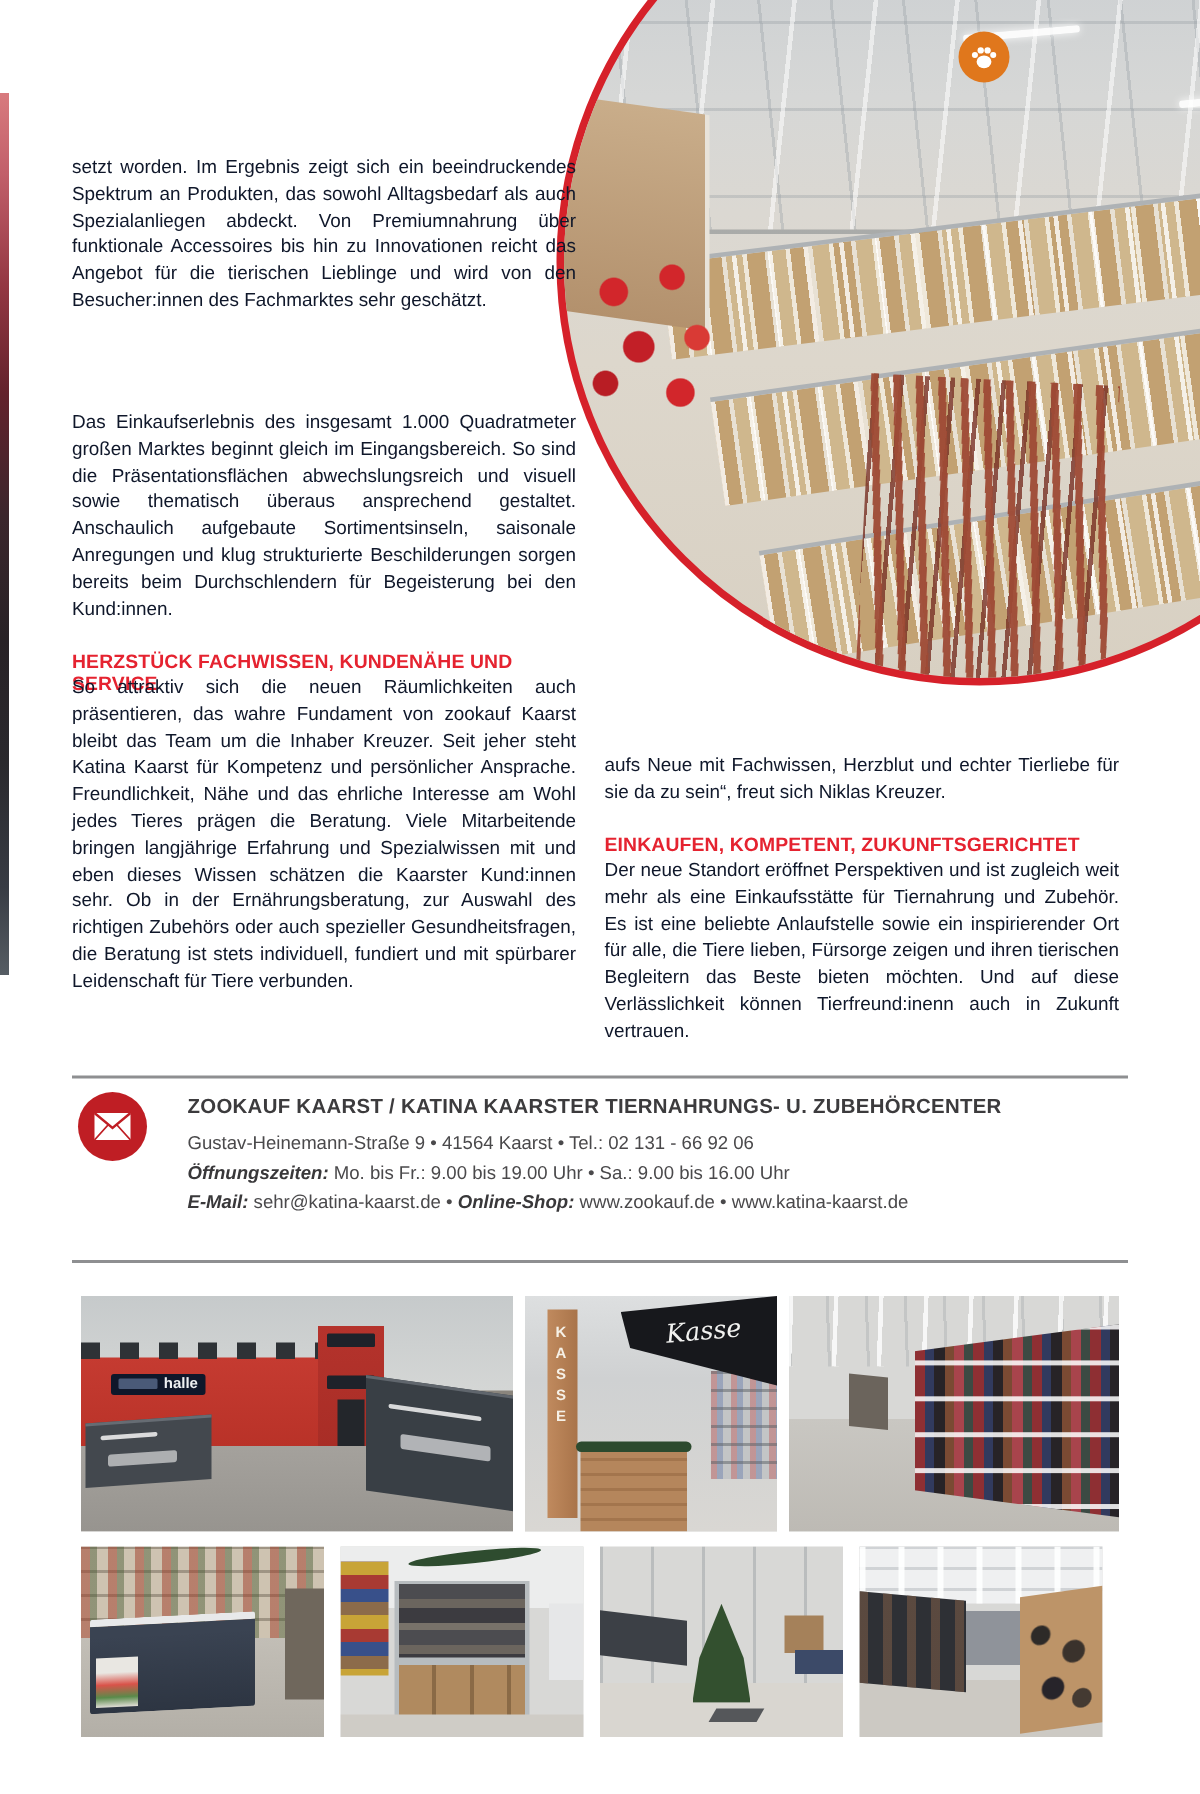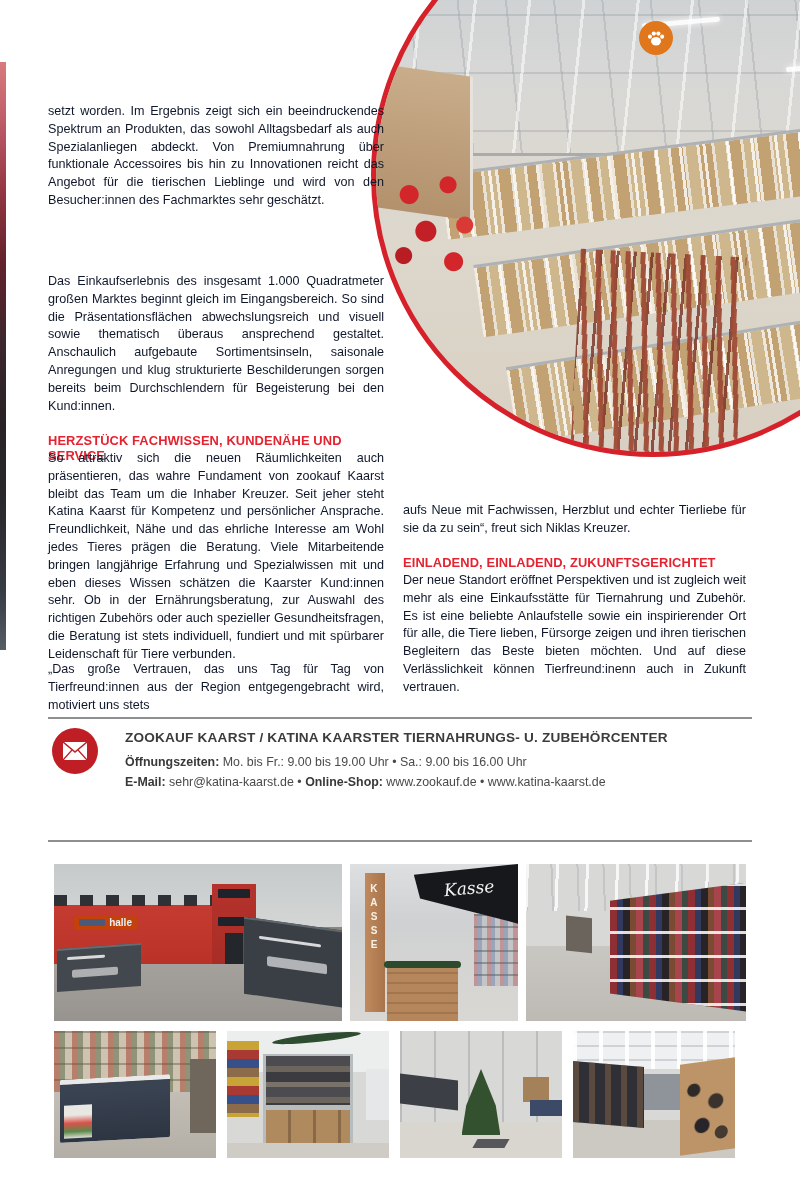--- a/index.html
+++ b/index.html
@@ -59,34 +59,34 @@
   .redhead{position:absolute;margin:0;color:#e52330;font-size:12.9px;font-weight:bold;
     letter-spacing:0.1px;}
 
   
   .rule{position:absolute;left:48px;width:704px;height:2px;background:#8e8f91;}
   .envelope-wrap{position:absolute;left:52px;top:728px;width:46px;height:46px;border-radius:50%;
     background:#bf1e24;display:flex;align-items:center;justify-content:center;}
   .contact-text{position:absolute;left:125px;top:730px;width:630px;color:#4a494b;}
   .contact-title{font-size:13.6px;font-weight:bold;color:#3c3b3d;letter-spacing:0.2px;margin:0 0 8px 0;}
   .contact-line{font-size:12.4px;line-height:19.5px;margin:0;}
-  .contact-line b{color:#39383a;}
+  .contact-line b{color:#39383a;font-style:italic;}
 
   
   .ph{position:absolute;overflow:hidden;background:#d8d8d6;}
   .row1{top:864px;height:157px;}
   .row2{top:1031px;height:127px;}
   .abs{position:absolute;}
 
   
   .p1-sky{left:0;top:0;right:0;height:40%;background:linear-gradient(180deg,#c6cacb,#d4d6d5);}
   .p1-bldg{left:0;top:26%;width:63%;height:38%;background:linear-gradient(180deg,#c53b31,#b93228);}
   .p1-cren{left:0;top:20%;width:63%;height:7%;
     background:repeating-linear-gradient(90deg,#2e3236 0 13px, rgba(0,0,0,0) 13px 26px);}
-  .p1-sign{left:7%;top:33%;height:14px;background:#c2410c;border-radius:2px;color:#eef0f2;
+  .p1-sign{left:7%;top:33%;height:14px;background:#0f172a;border-radius:2px;color:#eef0f2;
     font-size:10px;font-weight:bold;display:flex;align-items:center;padding:0 5px;gap:4px;}
   .p1-tower{left:55%;top:13%;width:15%;height:51%;background:linear-gradient(180deg,#b5332c,#a82d26);}
   .p1-tsign{left:57%;height:9px;width:11%;background:#1e222a;border-radius:1px;}
   .p1-door{left:59.5%;top:44%;width:6%;height:20%;background:#23262b;}
   .p1-bg{left:63%;top:40%;width:37%;height:14%;background:#8a857d;}
   .p1-ground{left:0;bottom:0;right:0;height:46%;
     background:linear-gradient(180deg,#a8a5a0,#97948f);}
   .p1-trailerL{left:1%;top:52%;width:29%;height:26%;background:#43484e;transform:skewY(-4deg);
     border-top:2px solid #666c73;}
   .p1-trailerR{right:-2%;top:38%;width:36%;height:48%;background:#393f45;transform:skewY(8deg);
@@ -202,39 +202,39 @@
     </svg>
   </div>
 
   <p class="tblock lcol" style="top:103px;">setzt worden. Im Ergebnis zeigt sich ein beeindruckendes Spektrum an Produkten, das sowohl Alltagsbedarf als auch Spezialanliegen abdeckt. Von Premiumnahrung über funktionale Accessoires bis hin zu Innovationen reicht das Angebot für die tierischen Lieblinge und wird von den Besucher:innen des Fachmarktes sehr geschätzt.</p>
 
   <p class="tblock lcol" style="top:273px;">Das Einkaufserlebnis des insgesamt 1.000 Quadratmeter großen Marktes beginnt gleich im Eingangsbereich. So sind die Präsentationsflächen abwechslungsreich und visuell sowie thematisch überaus ansprechend gestaltet. Anschaulich aufgebaute Sortimentsinseln, saisonale Anregungen und klug strukturierte Beschilderungen sorgen bereits beim Durchschlendern für Begeisterung bei den Kund:innen.</p>
 
   <h3 class="redhead lcol" style="top:433px;">HERZSTÜCK FACHWISSEN, KUNDENÄHE UND SERVICE</h3>
   <p class="tblock lcol" style="top:450px;">So attraktiv sich die neuen Räumlichkeiten auch präsentieren, das wahre Fundament von zookauf Kaarst bleibt das Team um die Inhaber Kreuzer. Seit jeher steht Katina Kaarst für Kompetenz und persönlicher Ansprache. Freundlichkeit, Nähe und das ehrliche Interesse am Wohl jedes Tieres prägen die Beratung. Viele Mitarbeitende bringen langjährige Erfahrung und Spezialwissen mit und eben dieses Wissen schätzen die Kaarster Kund:innen sehr. Ob in der Ernährungsberatung, zur Auswahl des richtigen Zubehörs oder auch spezieller Gesundheitsfragen, die Beratung ist stets individuell, fundiert und mit spürbarer Leidenschaft für Tiere verbunden.</p>
 
-  <p class="tblock lcol" style="top:661px;">„Das große Vertrauen, das uns Tag für Tag von Tierfreund:innen aus der Region entgegengebracht wird, motiviert uns stets</p>
 
   <p class="tblock rcol" style="top:502px;">aufs Neue mit Fachwissen, Herzblut und echter Tierliebe für sie da zu sein“, freut sich Niklas Kreuzer.</p>
 
-  <h3 class="redhead rcol" style="top:555px;">EINLADEND, EINLADEND, ZUKUNFTSGERICHTET</h3>
+  <h3 class="redhead rcol" style="top:555px;">EINKAUFEN, KOMPETENT, ZUKUNFTSGERICHTET</h3>
   <p class="tblock rcol" style="top:572px;">Der neue Standort eröffnet Perspektiven und ist zugleich weit mehr als eine Einkaufsstätte für Tiernahrung und Zubehör. Es ist eine beliebte Anlaufstelle sowie ein inspirierender Ort für alle, die Tiere lieben, Fürsorge zeigen und ihren tierischen Begleitern das Beste bieten möchten. Und auf diese Verlässlichkeit können Tierfreund:inenn auch in Zukunft vertrauen.</p>
 
   <div class="rule" style="top:717px;"></div>
 
   <div class="envelope-wrap">
     <svg width="26" height="20" viewBox="0 0 26 20">
       <rect x="1" y="1" width="24" height="18" fill="#ffffff"></rect>
       <path d="M1 1 L13 11 L25 1" fill="none" stroke="#bf1e24" stroke-width="1.6"></path>
       <path d="M1 19 L10 9 M25 19 L16 9" fill="none" stroke="#bf1e24" stroke-width="1.2"></path>
     </svg>
   </div>
 
   <div class="contact-text">
     <p class="contact-title">ZOOKAUF KAARST / KATINA KAARSTER TIERNAHRUNGS- U. ZUBEHÖRCENTER</p>
+    <p class="contact-line">Gustav-Heinemann-Straße 9 • 41564 Kaarst • Tel.: 02 131 - 66 92 06</p>
     <p class="contact-line">
       <b>Öffnungszeiten:</b><span> Mo. bis Fr.: 9.00 bis 19.00 Uhr • Sa.: 9.00 bis 16.00 Uhr</span>
     </p>
     <p class="contact-line">
       <b>E-Mail:</b><span> sehr@katina-kaarst.de • </span><b>Online-Shop:</b><span> www.zookauf.de • www.katina-kaarst.de</span>
     </p>
   </div>
 
   <div class="rule" style="top:840px;"></div>
 

